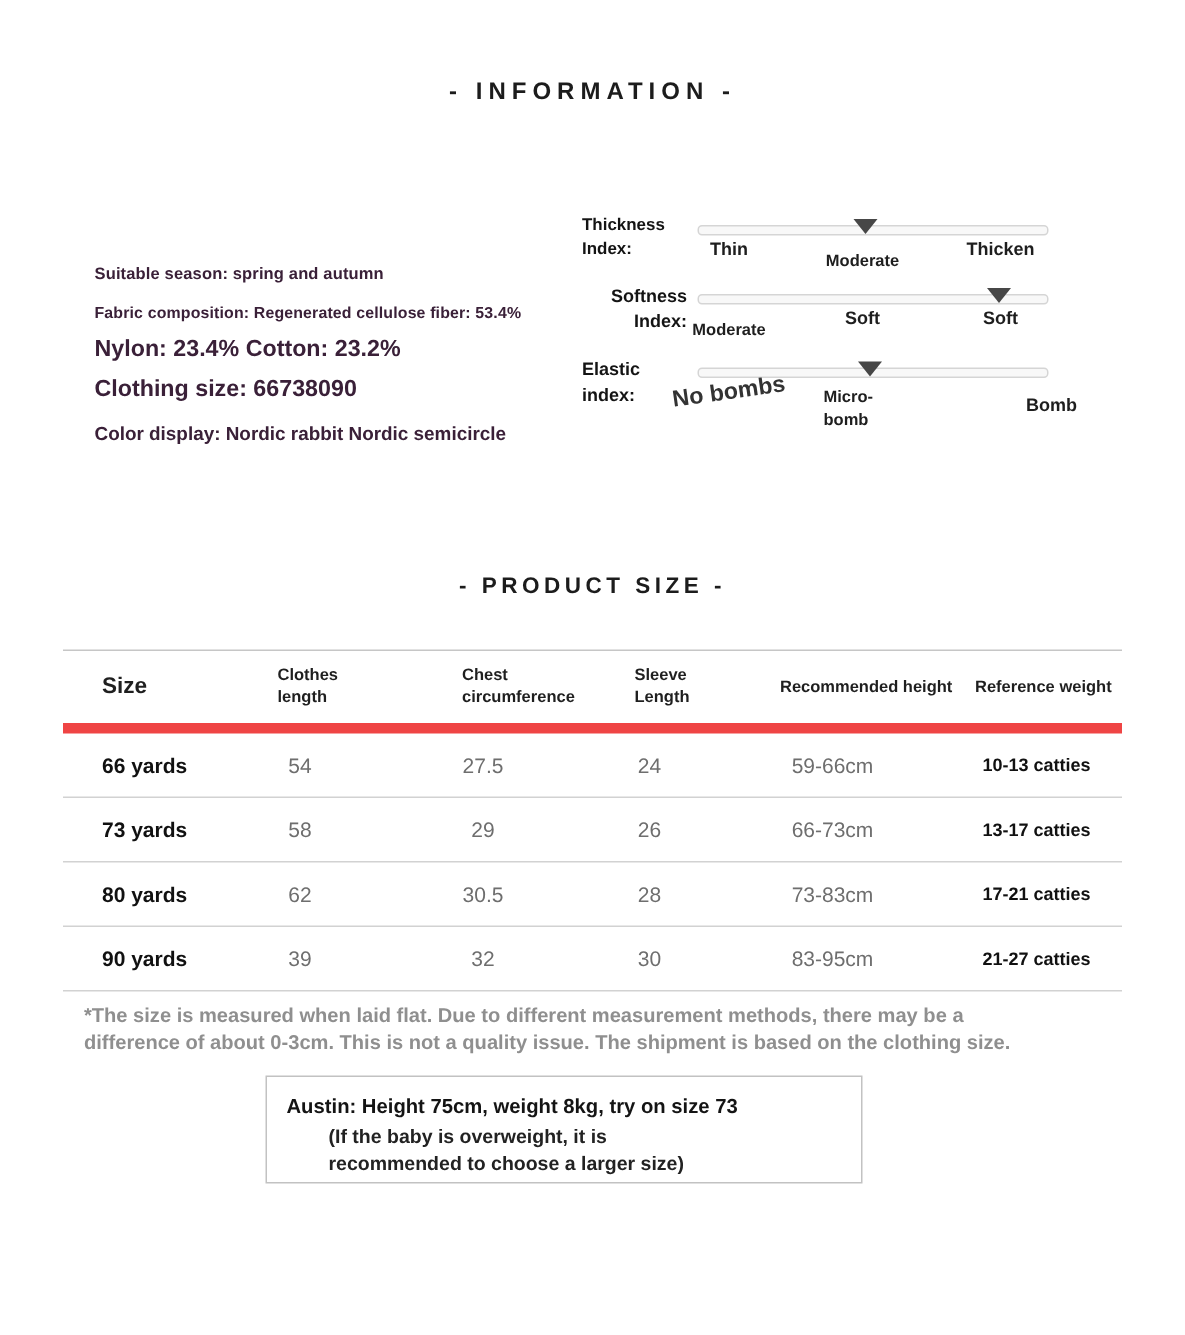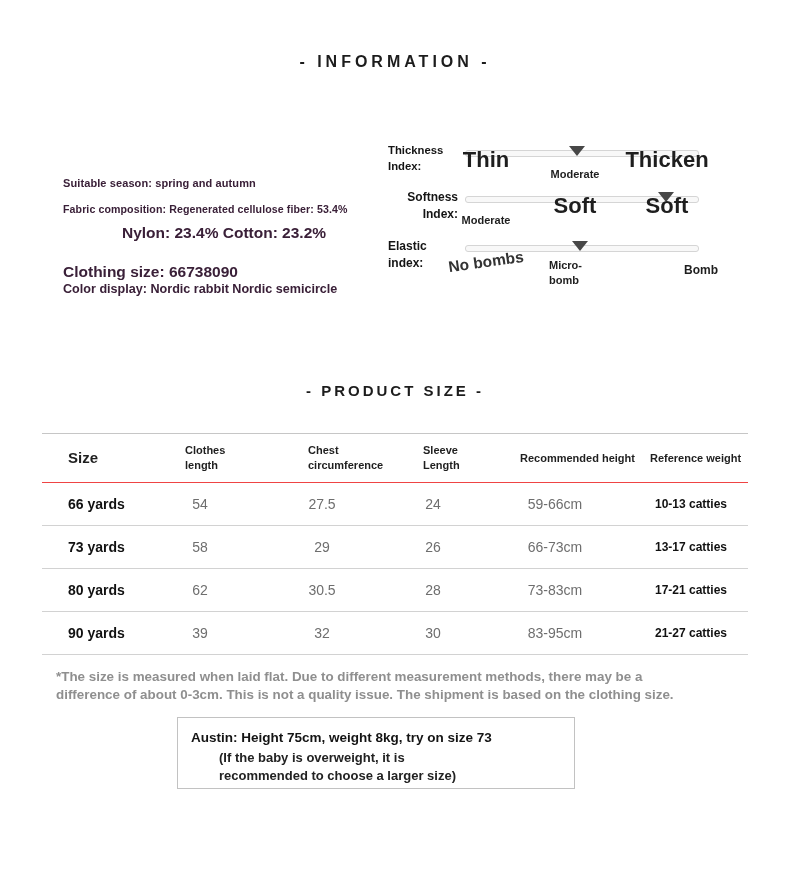--- a/index.html
+++ b/index.html
@@ -11,48 +11,48 @@
   #info-title{top:53px;font-size:16px;letter-spacing:4px;}
   #size-title{top:382px;font-size:15px;letter-spacing:3px;}
 
   
   .pline{position:absolute;left:63px;width:322px;font-weight:bold;color:#3a2038;white-space:nowrap;}
   .pline.sm{font-size:11px;letter-spacing:0.1px;}
   .pline.lg{font-size:15.5px;}
   #pline-1{top:150px;}
   #pline-2{top:177px;}
   #pline-3{top:203px;font-size:10.6px;}
-  #pline-4{top:224px;text-align:center;}
-  #pline-5{top:251px;margin-top:12px;}
+  #pline-4{top:224px;text-align:left;}
+  #pline-5{top:251px;}
   #pline-6{top:282px;font-size:12.6px;}
 
   
   .idx-row{position:absolute;left:388px;width:318px;height:47px;}
   #idx-0{top:143px;}
   #idx-1{top:189px;text-align:right;}
   #idx-2{top:238px;}
   .idx-label{position:absolute;left:0;top:0;width:70px;font-size:12px;line-height:1.4;font-weight:bold;color:#141414;}
   #idx-0 .idx-label{font-size:11.3px;}
   .idx-bar{position:absolute;left:77px;top:7px;width:232px;height:5px;background:#f8f8f8;border:1px solid #d5d5d5;border-radius:3px;}
   .idx-marker{position:absolute;top:-5px;transform:translateX(-50%);width:0;height:0;
     border-left:8px solid transparent;border-right:8px solid transparent;border-top:10px solid #474747;}
   .idx-opts{position:absolute;left:74px;top:0;width:244px;height:47px;}
   .opt{position:absolute;transform:translateX(-50%);font-weight:bold;color:#1e1e1e;white-space:nowrap;}
   .opt-l{left:24px;}
   .opt-m{left:113px;}
   .opt-r{left:205px;}
-  .opt-lg{top:4px;font-size:22px;}
+  .opt-lg{top:16px;font-size:12px;}
   .opt-sm{top:25px;font-size:11px;}
   #idx-2 .opt-l{top:15px;font-size:15.5px;transform:translateX(-50%) rotate(-8deg);color:#333;}
   #idx-2 .opt-m{top:20px;font-size:11px;width:52px;white-space:normal;text-align:left;transform:translateX(-50%);line-height:1.35;}
   #idx-2 .opt-r{top:25px;font-size:12px;margin-left:34px;}
 
   
   .size-table{position:absolute;left:42px;top:433px;width:706px;border-collapse:collapse;table-layout:fixed;}
-  .size-table th{border-top:1px solid #c6c6c6;border-bottom:1px solid #ef4444;height:48px;
+  .size-table th{border-top:1px solid #c6c6c6;border-bottom:7px solid #ef4444;height:48px;
     font-size:11px;line-height:1.35;font-weight:bold;color:#1f1f1f;text-align:left;vertical-align:middle;padding:0;}
   .size-table td{border-bottom:1px solid #d2d2d2;height:42px;vertical-align:middle;text-align:center;
     font-size:14px;color:#6e6e6e;font-weight:normal;padding:0;}
   .size-table th.c0{font-size:15px;padding-left:26px;}
   .size-table th.c1{padding-left:25px;}
   .size-table th.c2{padding-left:68px;}
   .size-table th.c3{padding-left:19px;}
   .size-table th.c4{padding-left:58px;}
   .size-table th.c5{padding-left:2px;}
   .size-table td.c0{text-align:left;padding-left:26px;font-size:14px;font-weight:bold;color:#111111;}

